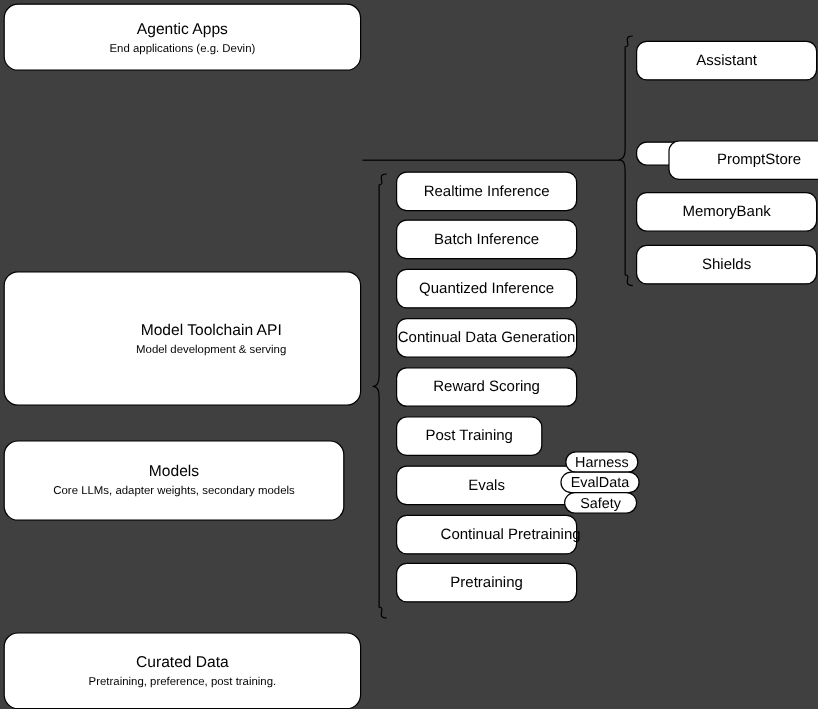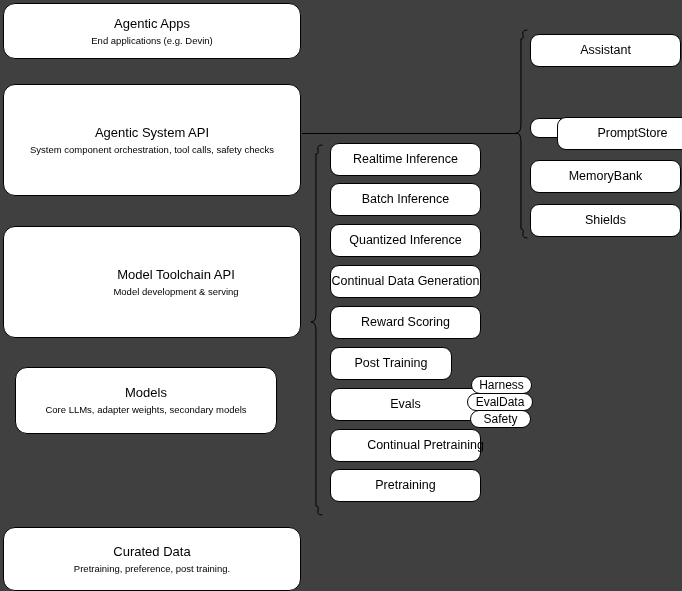--- a/index.html
+++ b/index.html
@@ -95,31 +95,27 @@
 </head>
 <body>
 
 <div id="canvas">
 
   <div class="node layer" id="layer-agentic-apps" style="left: 3px; top: 3px; width: 298px; height: 56px;">
     <div class="title">Agentic Apps</div>
     <div class="subtitle">End applications (e.g. Devin)</div>
   </div>
 
-  <div class="node layer" id="layer-agentic-system-api" style="left: 3px; top: 84px; width: 298px; height: 112px;">
-    <div class="title">Agentic System API</div>
-    <div class="subtitle">System component orchestration, tool calls, safety checks</div>
-  </div>
 
   <div class="node layer" id="layer-model-toolchain-api" style="left: 3px; top: 226px; width: 298px; height: 112px; padding-left: 48px;">
     <div class="title">Model Toolchain API</div>
     <div class="subtitle">Model development &amp; serving</div>
   </div>
 
-  <div class="node layer" id="layer-models" style="left: 3px; top: 367px; width: 262px; height: 67px; margin-left: 12px;">
+  <div class="node layer" id="layer-models" style="left: 3px; top: 367px; width: 284px; height: 67px;">
     <div class="title">Models</div>
     <div class="subtitle">Core LLMs, adapter weights, secondary models</div>
   </div>
 
 
   <div class="node layer" id="layer-curated-data" style="left: 3px; top: 527px; width: 298px; height: 64px;">
     <div class="title">Curated Data</div>
     <div class="subtitle">Pretraining, preference, post training.</div>
   </div>
 

